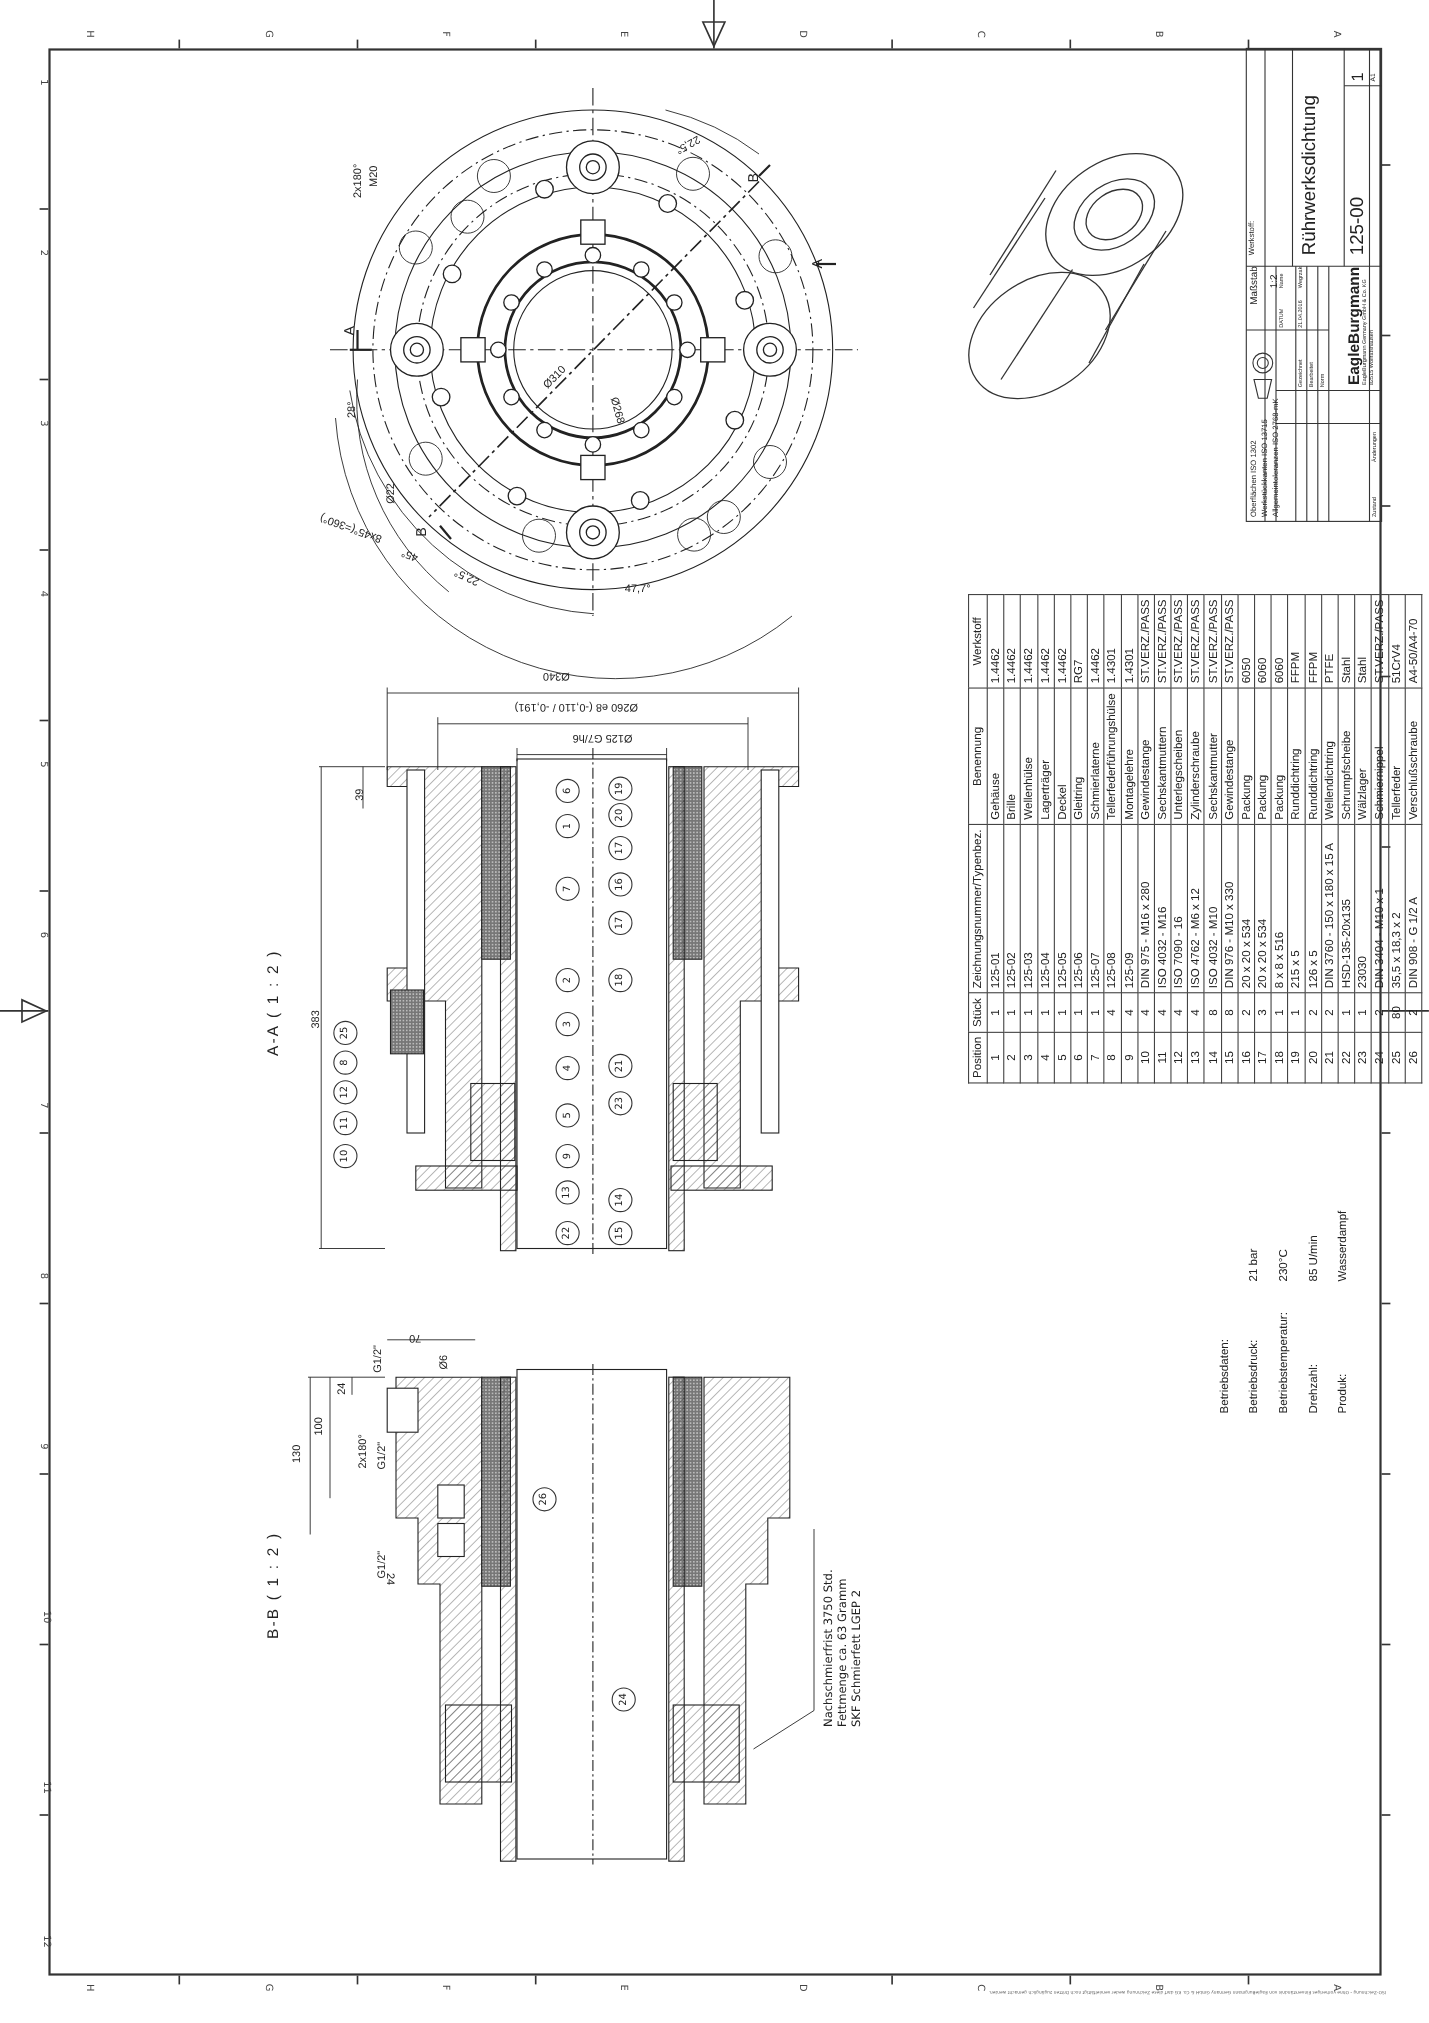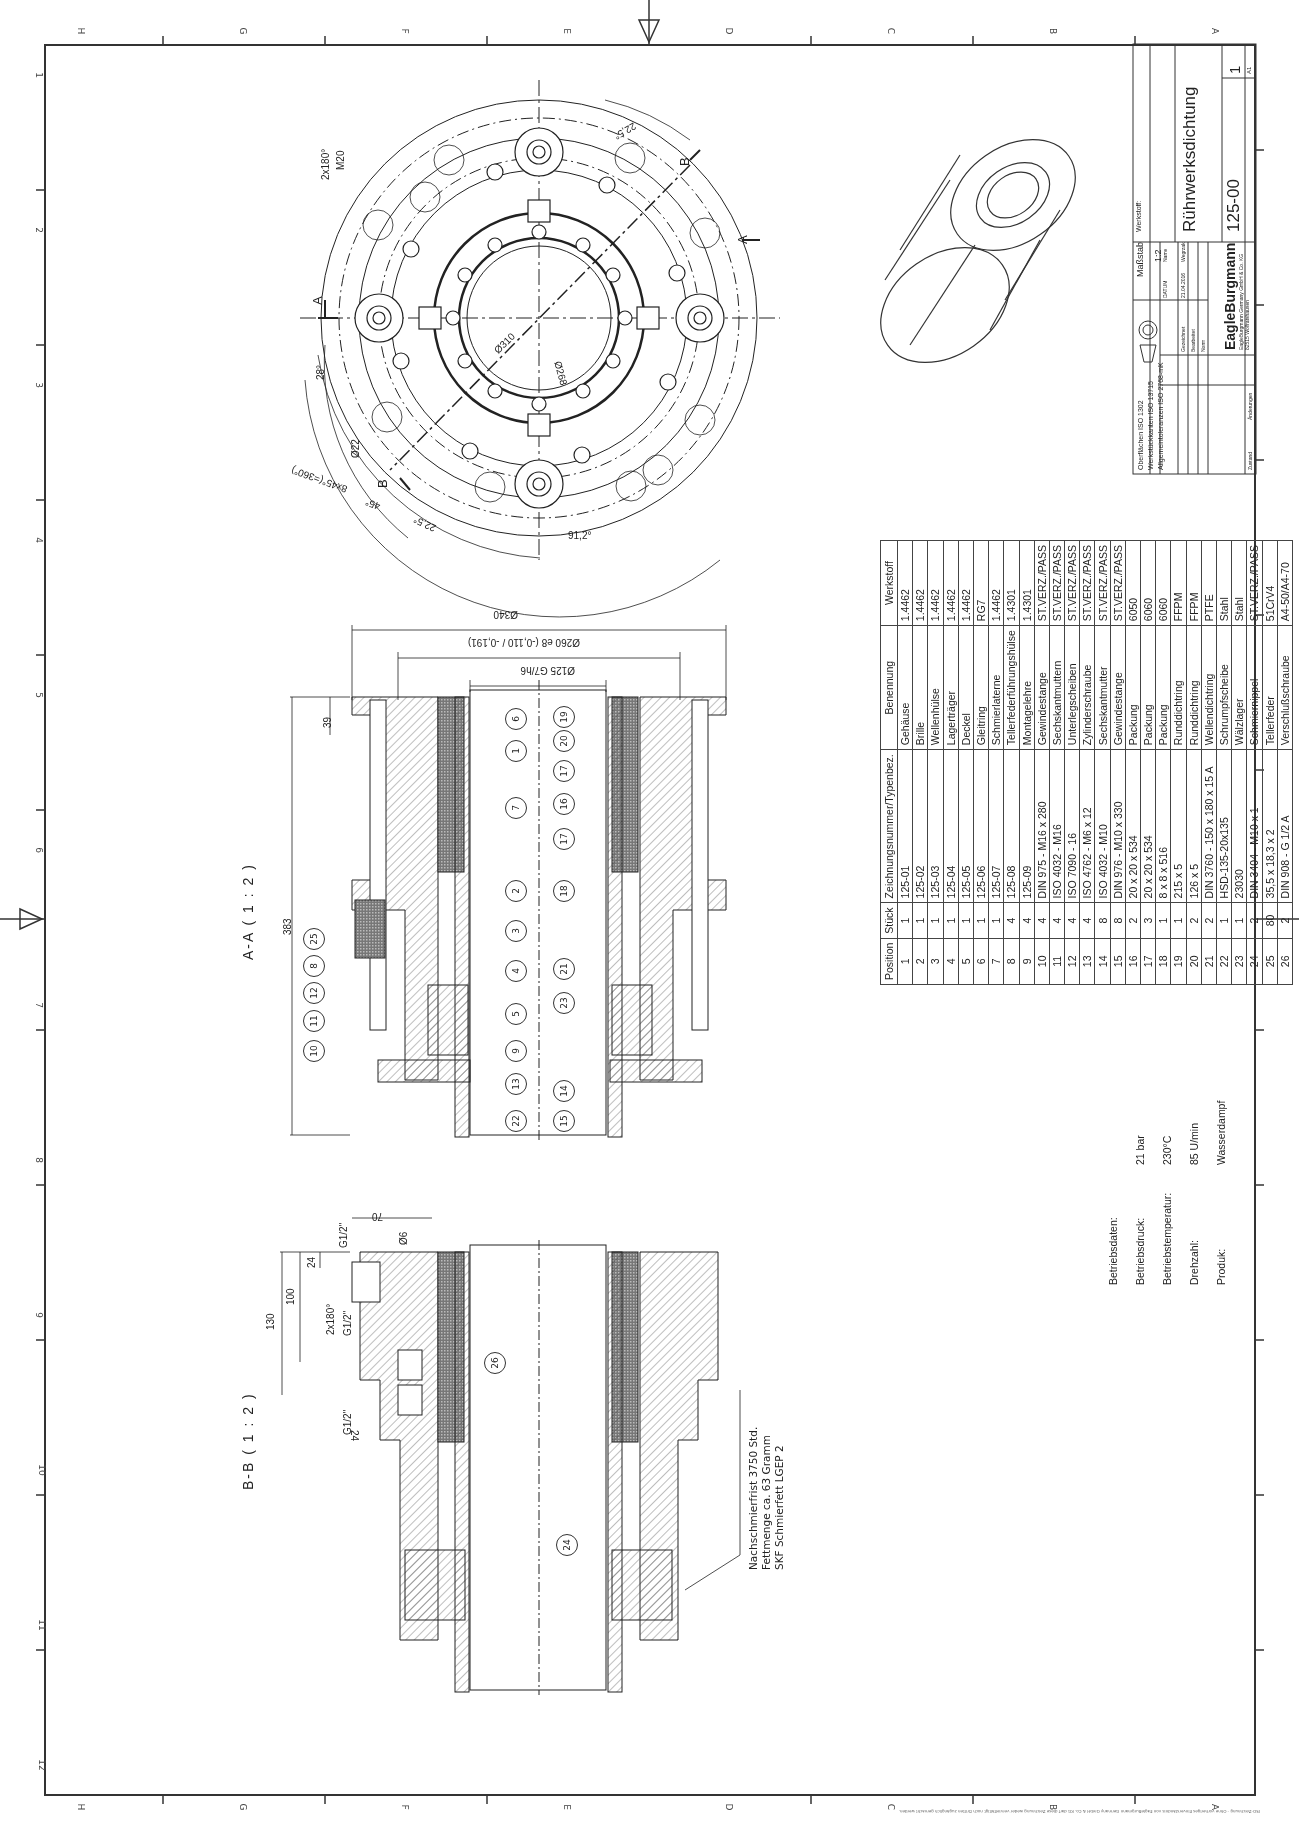--- a/index.html
+++ b/index.html
@@ -192,21 +192,21 @@
 <div class="dim" style="left:735px;top:244px;transform:rotate(-90deg);font-size:13px">A</div>
 <div class="dim" style="left:310px;top:305px;transform:rotate(-90deg);font-size:13px">A</div>
 <div class="dim" style="left:375px;top:488px;transform:rotate(-90deg);font-size:13px">B</div>
 <div class="dim" style="left:315px;top:380px;transform:rotate(-90deg)">28°</div>
 <div class="dim" style="left:350px;top:458px;transform:rotate(-90deg)">Ø22</div>
 <div class="dim" style="left:492px;top:348px;transform:rotate(-45deg)">Ø310</div>
 <div class="dim" style="left:563px;top:360px;transform:rotate(75deg)">Ø268</div>
 <div class="dim" style="left:345px;top:495px;transform:rotate(200deg)">8x45°(=360°)</div>
 <div class="dim" style="left:378px;top:512px;transform:rotate(200deg)">45°</div>
 <div class="dim" style="left:433px;top:534px;transform:rotate(205deg)">22,5°</div>
-<div class="dim" style="left:568px;top:530px;transform:rotate(0deg)">91,2°</div>
+<div class="dim" style="left:568px;top:530px;transform:rotate(0deg)">47,7°</div>
 
 <svg width="1299" height="1839">
   <g fill="none" stroke="#333" stroke-width="1.2">
     <ellipse cx="1013" cy="195" rx="68" ry="48" transform="rotate(-35 1013 195)"></ellipse>
     <ellipse cx="1013" cy="195" rx="40" ry="28" transform="rotate(-35 1013 195)"></ellipse>
     <ellipse cx="1013" cy="195" rx="28" ry="20" transform="rotate(-35 1013 195)"></ellipse>
     <ellipse cx="945" cy="305" rx="70" ry="50" transform="rotate(-35 945 305)"></ellipse>
     <line x1="950" y1="180" x2="885" y2="280"></line>
       <line x1="975" y1="245" x2="910" y2="345"></line>
     <line x1="1040" y1="240" x2="990" y2="330"></line>

